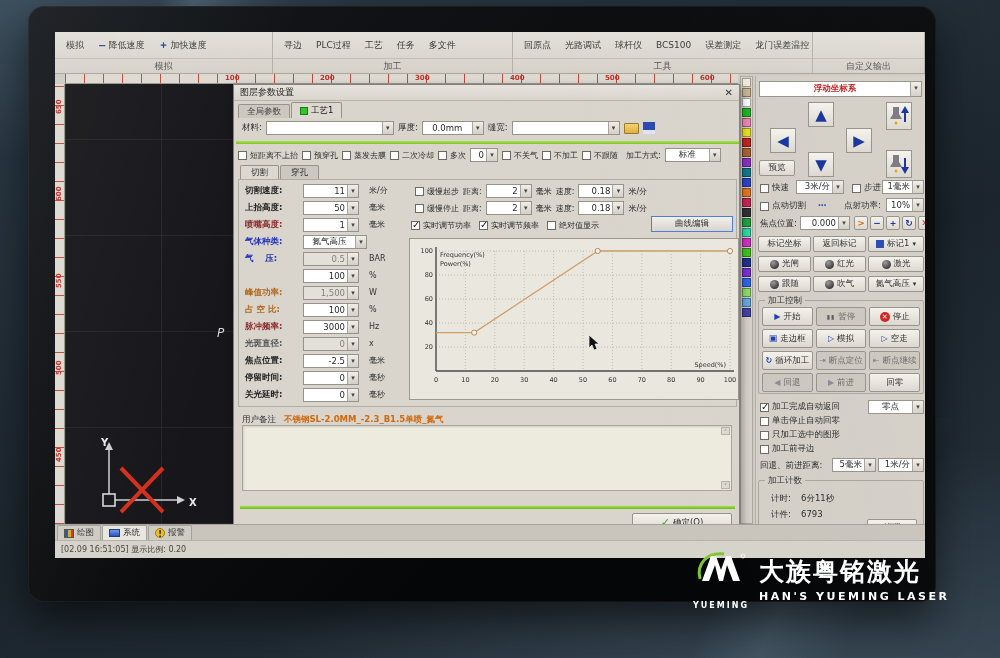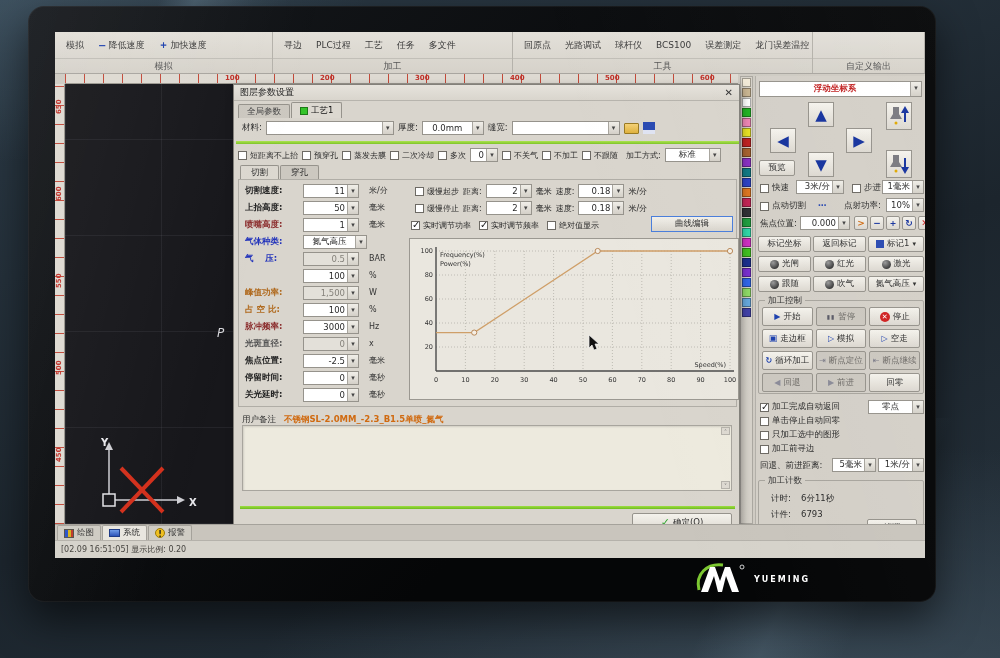--- a/index.html
+++ b/index.html
@@ -97,21 +97,21 @@
 .tabsbar{position:absolute;left:0;top:492px;width:870px;height:16px;background:#c9c5bd;border-top:1px solid #a5a29b;display:flex;align-items:flex-end;padding-left:2px;gap:1px}
 .btab{height:15px;padding:0 6px;display:flex;align-items:center;gap:3px;font-size:8.5px;background:#cfccc4;border:1px solid #a5a29b;border-bottom:none;border-radius:2px 2px 0 0;color:#333}
 .btab.active{background:#e9e6df}
 .tabic-chart{width:10px;height:9px;background:linear-gradient(90deg,#2a52c8 0 3px,#d4b21e 3px 6px,#c03a2a 6px 10px);border:1px solid #55524c}
 .tabic-folder{width:11px;height:8px;background:linear-gradient(#6f9be8,#2a52b8);border:1px solid #1d3a86}
 .tabic-warn{width:10px;height:10px;border-radius:50%;background:#f0c020;border:1px solid #9a7a0a;text-align:center}
 .tabic-warn::after{content:"!";font-size:8px;font-weight:bold;color:#222;line-height:9px}
 .statusbar{position:absolute;left:0;top:508px;width:870px;height:18px;background:#d6d3cb;border-top:1px solid #b5b2ab;display:flex;align-items:center;padding:0 6px;font-size:8px;color:#44423e}
 
 .logo{position:absolute;left:693px;top:542px;width:300px;height:74px;display:flex;align-items:center;gap:10px;color:#fff}
-.logomark{display:flex;flex-direction:row;align-items:center;gap:7px}
+.logomark{display:flex;flex-direction:column;align-items:center;gap:14px}
 .logomark .en{font-size:8px;font-weight:bold;letter-spacing:2px}
 .logotext .cn{font-size:25px;font-weight:bold;letter-spacing:2px;text-shadow:0 1px 2px rgba(0,0,0,.4)}
 .logotext .en{font-size:11px;font-weight:bold;letter-spacing:2.5px;margin-top:2px}
 </style>
 </head>
 <body>
 
 <div class="bg"></div>
 <div class="streak1"></div>
 <div class="streak2"></div>
@@ -783,13 +783,17 @@
 
 <div class="logo">
   <div class="logomark">
     <svg width="54" height="38">
       <path d="M6,30 C2,14 14,3 30,5" stroke="#7dc832" stroke-width="3" fill="none"></path>
       <path d="M8,32 L17,7 L22,7 L27,21 L32,7 L37,7 L46,32 L39,32 L33,16 L29,32 L25,32 L21,16 L15,32 Z" fill="#ffffff"></path>
       <circle cx="49" cy="7" r="2" fill="none" stroke="#fff" stroke-width="0.8"></circle>
     </svg>
     <span class="en">YUEMING</span>
   </div>
+  <div class="logotext">
+    <div class="cn">大族粤铭激光</div>
+    <div class="en">HAN'S YUEMING LASER</div>
+  </div>
 </div>
 
 </body></html>

